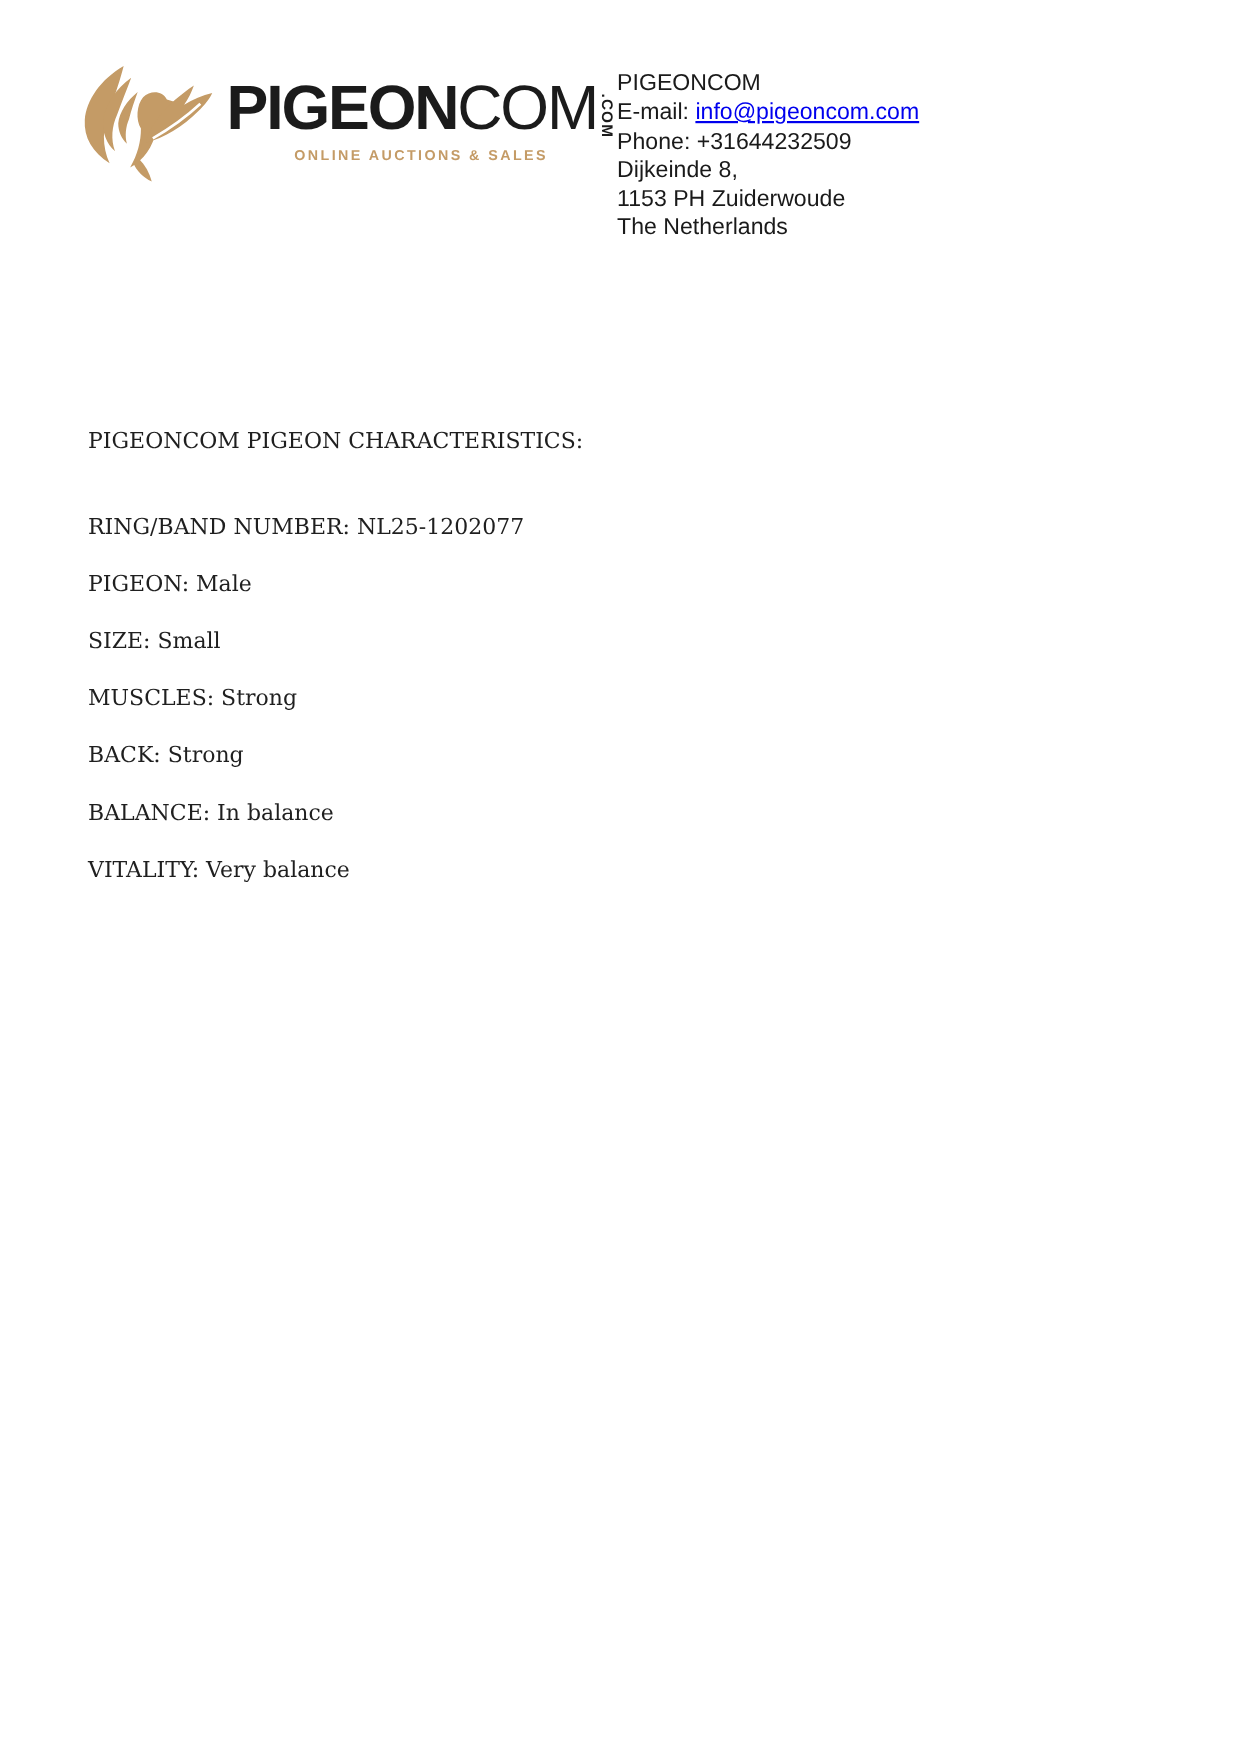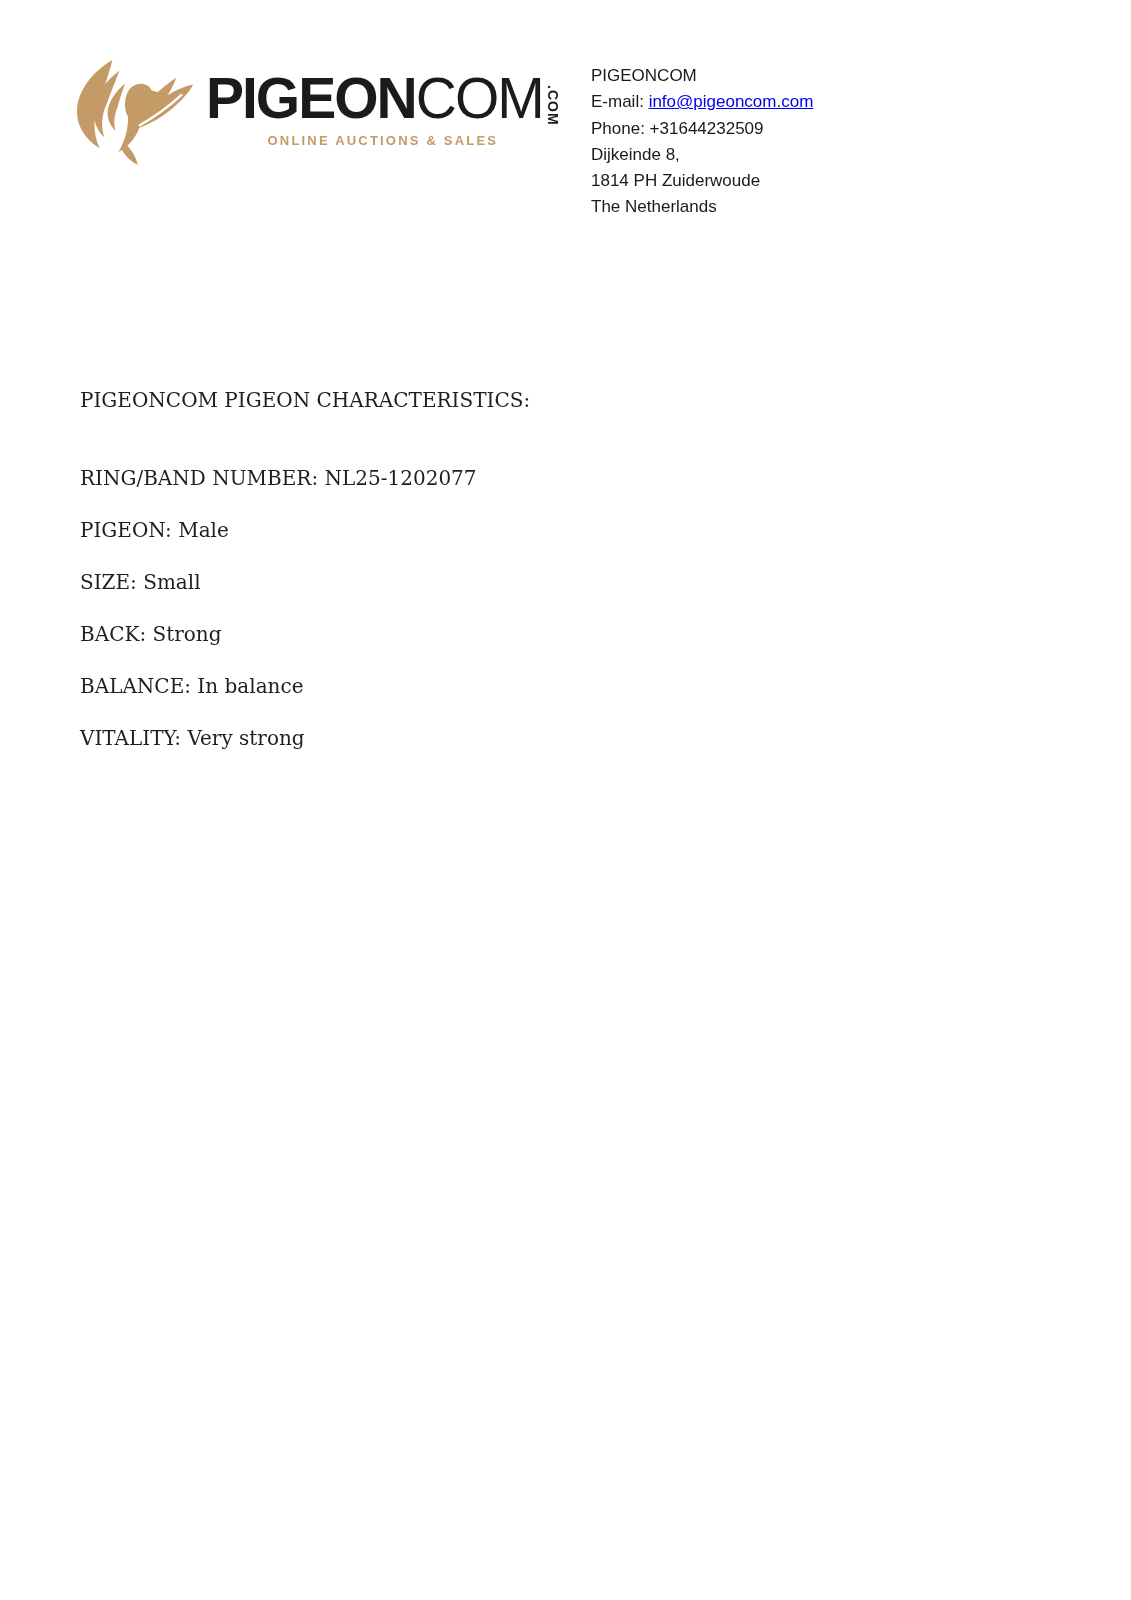--- a/index.html
+++ b/index.html
@@ -70,23 +70,23 @@
     font-size: 13px;
     font-weight: 700;
     letter-spacing: 2.2px;
     color: #c49b66;
     white-space: nowrap;
   }
 
   
   .contact {
     position: absolute;
-    left: 591px;
+    left: 561px;
     top: 63px;
-    font-size: 17px;
+    font-size: 21px;
     line-height: 26.3px;
     color: #1a1a1a;
   }
   .contact a {
     color: #0000ee;
     text-decoration: underline;
   }
 
   
   .content {
@@ -145,29 +145,30 @@
       </div>
       <div class="tagline">ONLINE AUCTIONS &amp; SALES</div>
     </div>
   </div>
 
   <div class="contact">
     <div>PIGEONCOM</div>
     <div><span>E-mail: </span><a href="#">info@pigeoncom.com</a></div>
     <div>Phone: +31644232509</div>
     <div>Dijkeinde 8,</div>
-    <div>1814 PH Zuiderwoude</div>
+    <div>1153 PH Zuiderwoude</div>
     <div>The Netherlands</div>
   </div>
 
   <div class="content">
     <p class="doc-title">PIGEONCOM PIGEON CHARACTERISTICS:</p>
     <div>
         <p class="char-line">RING/BAND NUMBER: NL25-1202077</p>
         <p class="char-line">PIGEON: Male</p>
         <p class="char-line">SIZE: Small</p>
+        <p class="char-line">MUSCLES: Strong</p>
         <p class="char-line">BACK: Strong</p>
         <p class="char-line">BALANCE: In balance</p>
-        <p class="char-line">VITALITY: Very strong</p>
+        <p class="char-line">VITALITY: Very balance</p>
       </div>
   </div>
 
 </div>
 
 </body></html>

